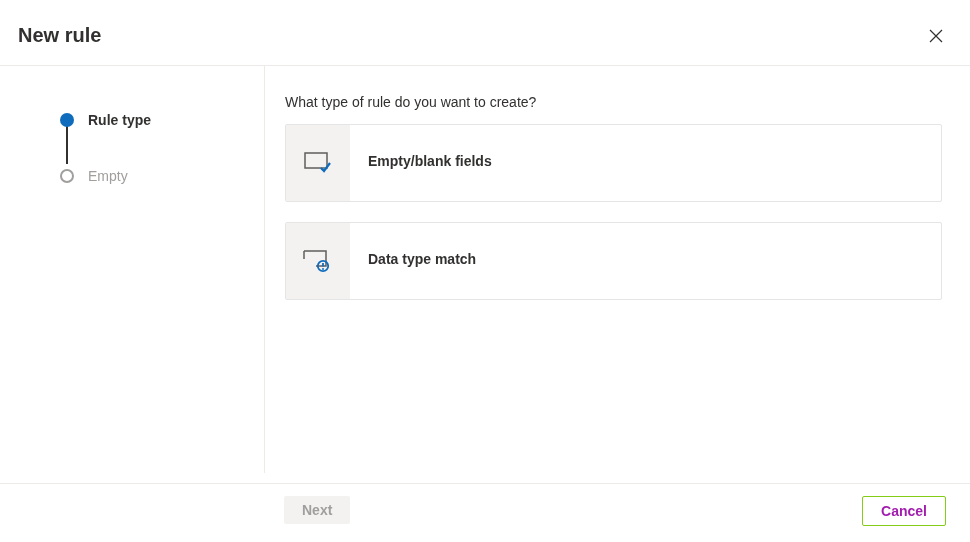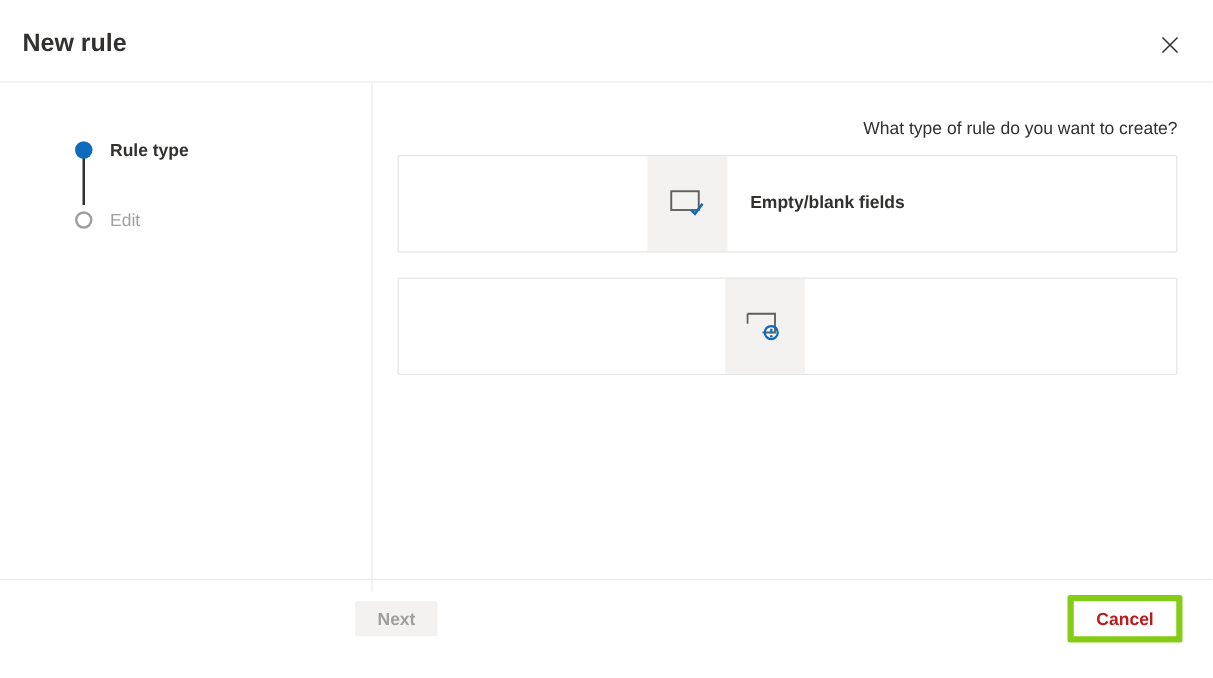--- a/index.html
+++ b/index.html
@@ -37,21 +37,21 @@
       align-items: center;
       justify-content: center;
       cursor: pointer;
       color: #323130;
     }
     .body {
       display: flex;
       height: calc(100% - 135px);
     }
     .sidebar {
-      width: 298px;
+      width: 265px;
       border-right: 1px solid #edebe9;
       padding: 40px 0 0 60px;
     }
     .step-list {
       position: relative;
     }
     .step {
       display: flex;
       align-items: center;
       gap: 14px;
@@ -93,31 +93,29 @@
       background: #323130;
     }
     .main {
       flex: 1;
       padding: 28px 28px 0 20px;
     }
     .prompt {
       font-size: 14px;
       color: #323130;
       margin-bottom: 14px;
-      text-align: right;
     }
     .option-card {
       display: flex;
       border: 1px solid #e5e5e5;
       border-radius: 2px;
       margin-bottom: 20px;
       cursor: pointer;
       overflow: hidden;
       min-height: 78px;
-      justify-content: center;
     }
     .option-icon-wrap {
       width: 64px;
       background: #f3f2f1;
       display: flex;
       align-items: center;
       justify-content: center;
       flex-shrink: 0;
     }
     .option-text {
@@ -131,50 +129,49 @@
       font-size: 14px;
       color: #323130;
       margin-bottom: 4px;
     }
     .option-desc {
       font-size: 14px;
       color: #323130;
     }
     .footer {
       position: absolute;
-      bottom: 16px;
+      bottom: 4px;
       left: 0;
       right: 0;
       border-top: 1px solid #edebe9;
       padding: 12px 24px;
       display: flex;
       justify-content: space-between;
-      align-items: center;
     }
     .footer-left {
       padding-left: 260px;
     }
     .btn {
       padding: 6px 18px;
       font-size: 14px;
       border-radius: 2px;
       cursor: pointer;
       font-family: inherit;
     }
     .btn-next {
       background: #f3f2f1;
       border: none;
       color: #a19f9d;
       cursor: not-allowed;
       font-weight: 600;
     }
     .btn-cancel {
       background: #fff;
-      border: 5px solid #84cc16;
-      color: #b91c1c;
+      border: 1px solid #84cc16;
+      color: #a21caf;
       font-weight: 600;
     }
   </style>
 </head>
 <body>
 
 <div class="header">
   <div class="header-title">New rule</div>
   <div class="close-btn">
     <svg width="14" height="14" viewBox="0 0 14 14">
@@ -186,21 +183,21 @@
 <div class="body">
   <div class="sidebar">
     <div class="step-list">
       <div class="step">
         <div class="step-dot active"></div>
         <div class="step-label active">Rule type</div>
         <div class="step-connector"></div>
       </div>
       <div class="step">
         <div class="step-dot inactive"></div>
-        <div class="step-label inactive">Edit</div>
+        <div class="step-label inactive">Empty</div>
       </div>
     </div>
   </div>
 
   <div class="main">
     <div class="prompt">What type of rule do you want to create?</div>
 
     <div class="option-card">
       <div class="option-icon-wrap">
         <svg width="28" height="24" viewBox="0 0 28 24">
@@ -218,20 +215,21 @@
       <div class="option-icon-wrap">
         <svg width="30" height="24" viewBox="0 0 30 24">
           <path d="M1 2 L23 2 L23 17 L13 17" fill="none" stroke="#605e5c" stroke-width="1.5"></path>
           <line x1="1" y1="2" x2="1" y2="10" stroke="#605e5c" stroke-width="1.5"></line>
           <circle cx="20" cy="17" r="5.2" fill="none" stroke="#0f6cbd" stroke-width="1.8"></circle>
           <line x1="20" y1="14" x2="20" y2="17.5" stroke="#0f6cbd" stroke-width="1.8"></line>
           <circle cx="20" cy="20" r="1" fill="#0f6cbd"></circle>
         </svg>
       </div>
       <div class="option-text">
+        <div class="option-title">Data type match</div>
       </div>
     </div>
 
   </div>
 </div>
 
 <div class="footer">
   <div class="footer-left">
     <button class="btn btn-next" disabled="">Next</button>
   </div>

